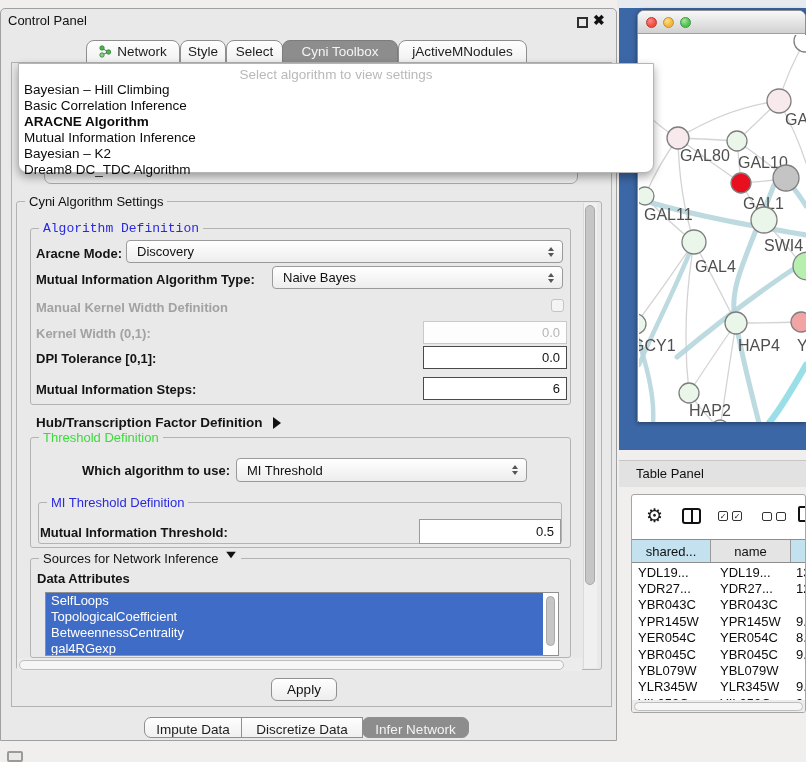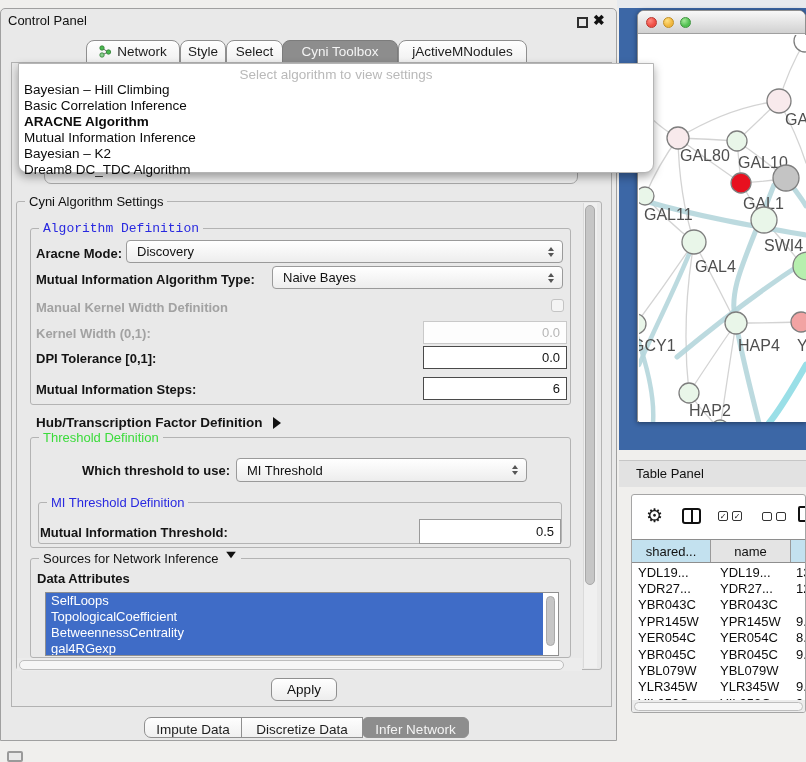--- a/index.html
+++ b/index.html
@@ -199,21 +199,21 @@
   </div>
 
   <div class="abs" style="left:36px; top:415px; display:flex; align-items:center; gap:10px;">
     <span class="lbl" style="font-size:13.5px;">Hub/Transcription Factor Definition</span>
     <span class="arrow-right"></span>
   </div>
 
   <div class="abs gbox" style="left:30px; top:437px; width:541px; height:111px;">
     <span class="gtitle t-green">Threshold Definition</span>
   </div>
-  <div class="abs lbl" style="left:82px; top:463px;">Which threshold to use:</div>
+  <div class="abs lbl" style="left:82px; top:463px;">Which algorithm to use:</div>
   <div class="abs combo" style="left:236px; top:458px; width:291px; height:24px;">
     <span>MI Threshold</span>
     <span class="spin">
         <i class="up"></i>
         <i class="dn"></i>
       </span>
   </div>
   <div class="abs gbox" style="left:38px; top:502px; width:524px; height:42px;">
     <span class="gtitle t-blue">MI Threshold Definition</span>
   </div>
@@ -244,21 +244,21 @@
     <span>Apply</span>
   </div>
 
   <div>
       <div class="abs btab first" style="left: 144px; width: 98px;">
         <span>Impute Data</span>
       </div>
       <div class="abs btab" style="left: 241px; width: 122px;">
         <span>Discretize Data</span>
       </div>
-      <div class="abs btab last active" style="left: 362px; width: 107px; border-radius: 6px;">
+      <div class="abs btab last active" style="left: 362px; width: 107px;">
         <span>Infer Network</span>
       </div>
     </div>
 
   <div class="abs top-strip"></div>
   <div class="abs tp-below"></div>
   <div class="abs blue-panel"></div>
 
   <div class="abs mac-window">
     <div class="mac-titlebar">

